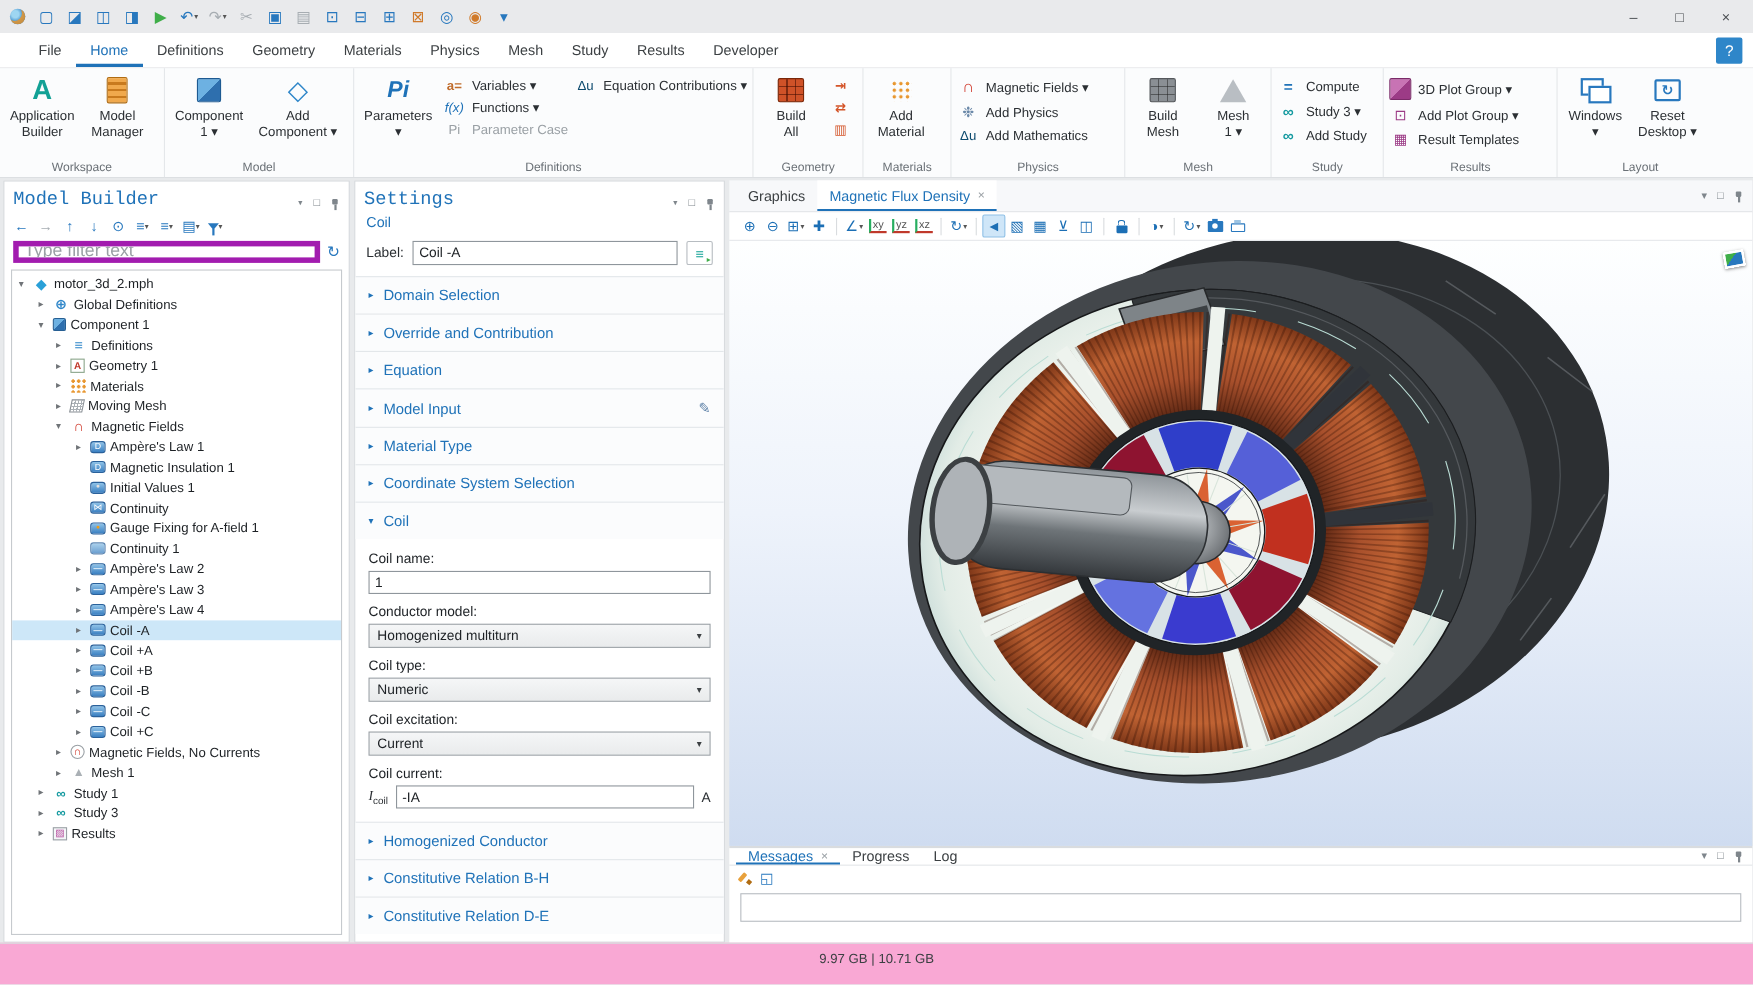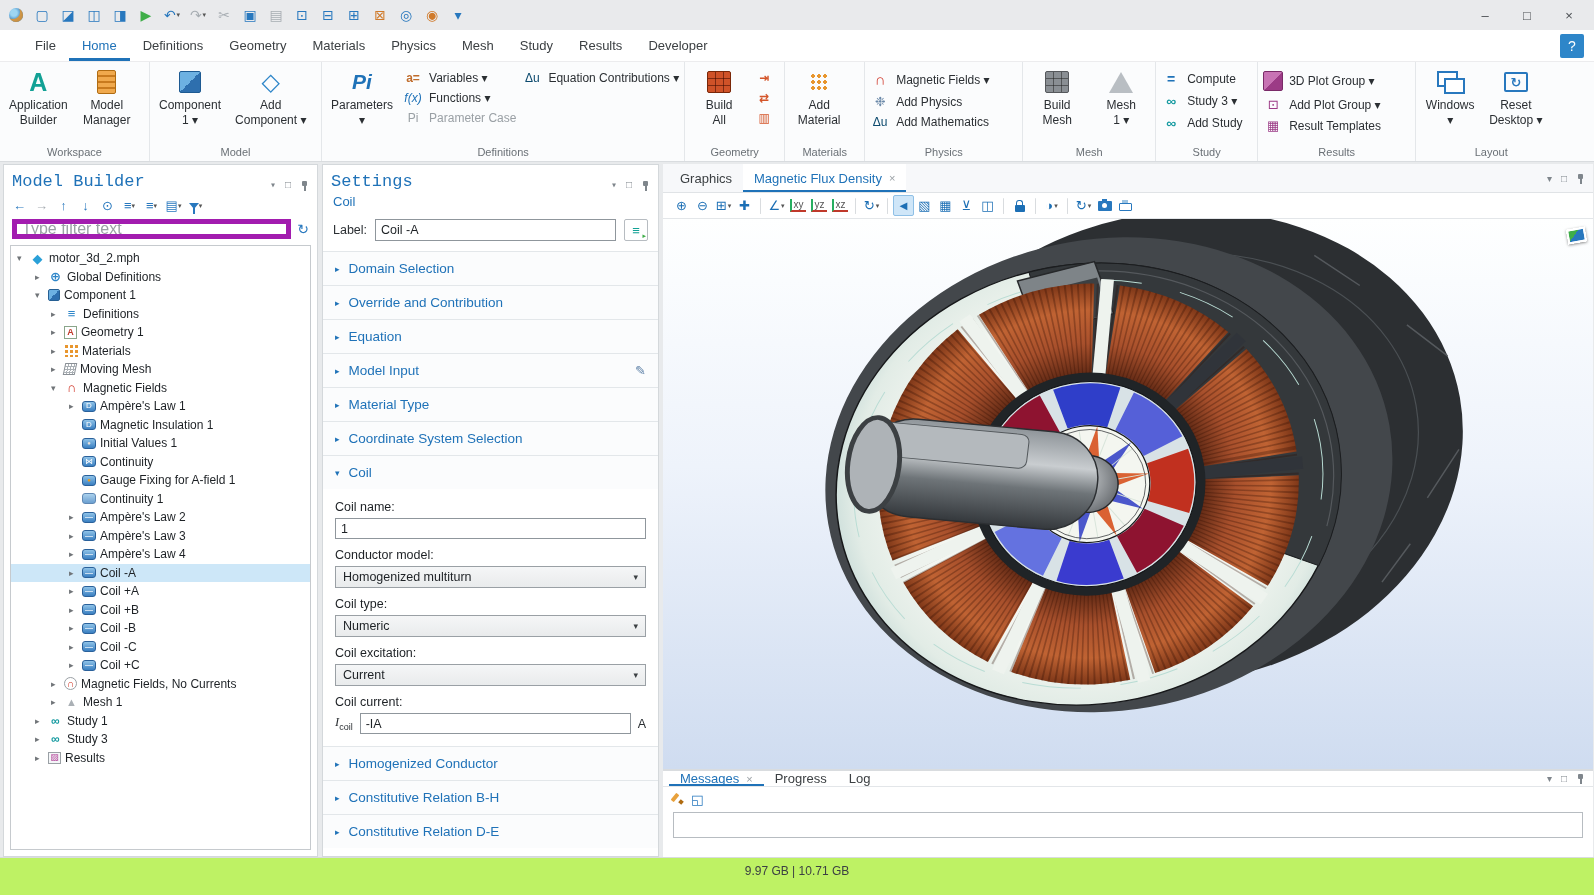--- a/index.html
+++ b/index.html
@@ -177,21 +177,21 @@
   .mtab{display:flex;align-items:center;gap:7px;padding:0 11px;height:100%;font-size:13px;color:#3c4043;}
   .mtab.active{color:#1f72b8;box-shadow:inset 0 -2px 0 #1f72b8;}
   .msg-toolbar{display:flex;align-items:center;gap:6px;padding:3px 8px;height:24px;}
   .brush{width:14px;height:14px;position:relative;}
   .brush::before{content:"";position:absolute;left:2px;top:1px;width:4px;height:9px;background:#e8a13c;transform:rotate(40deg);border-radius:1px;}
   .brush::after{content:"";position:absolute;left:8px;top:8px;width:4px;height:4px;background:#b06c12;transform:rotate(40deg);}
   .msgwin{color:#2878be;font-size:13px;}
   .msg-input{height:26px;border:1px solid #b7bcc1;background:#fff;margin:1px 10px 6px;}
 
   
-  .statusbar{position:absolute;left:0;right:0;bottom:0;height:38px;background:#bef264;border-top:1px solid #d9dcdf;display:flex;justify-content:center;padding-top:6px;font-size:12px;color:#3c4043;}
+  .statusbar{position:absolute;left:0;right:0;bottom:0;height:38px;background:#f9a8d4;border-top:1px solid #d9dcdf;display:flex;justify-content:center;padding-top:6px;font-size:12px;color:#3c4043;}
 </style>
 </head>
 <body>
 
 <div class="app" data-name="comsol-application-window">
 
   <div class="titlebar" data-name="title-bar">
     <div class="qa" data-name="quick-access-toolbar">
 
         <div class="qa-btn" data-name="comsol-logo-icon">

